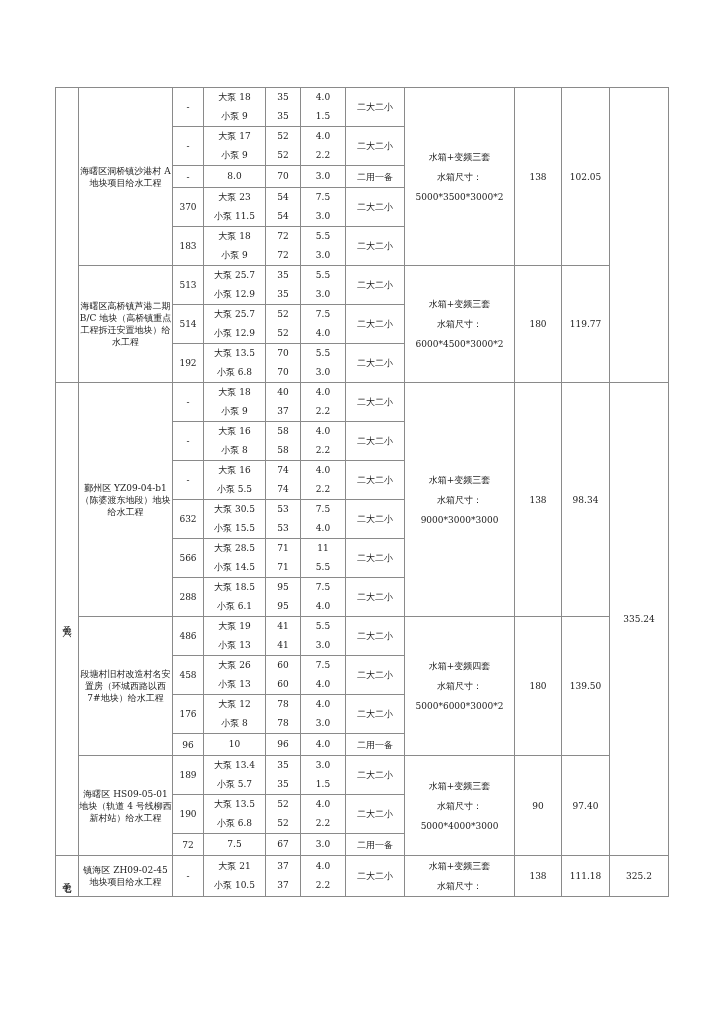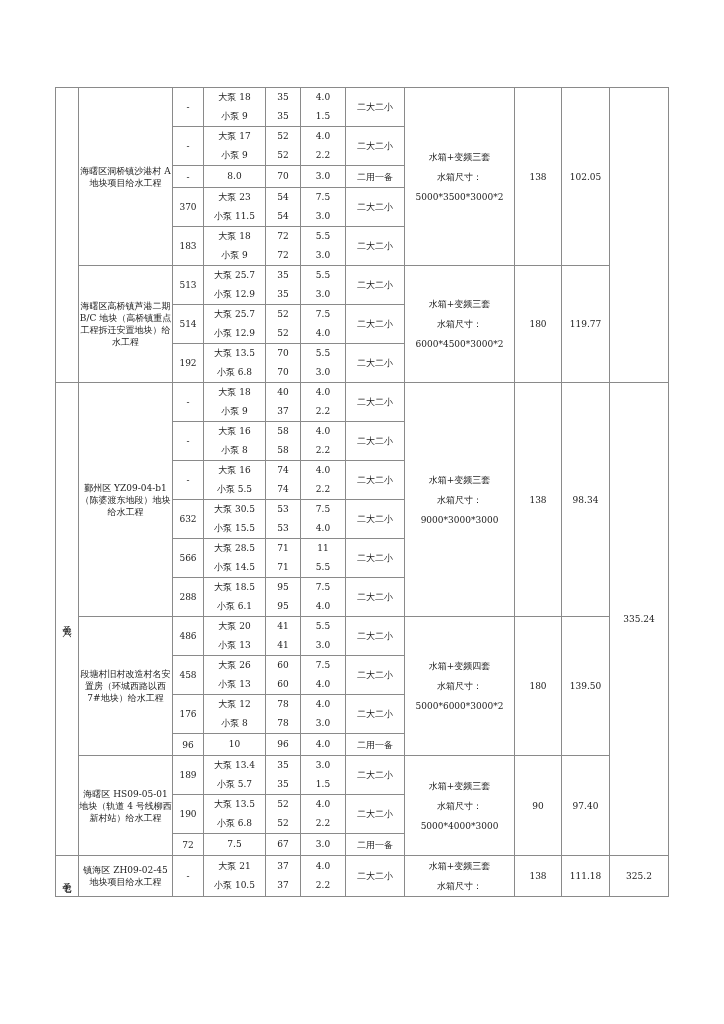--- a/index.html
+++ b/index.html
@@ -369,21 +369,21 @@
             <span>4.0</span>
           </div>
         </td>
         <td>二大二小</td>
       </tr>
       <tr style="height: 38px;">
         <td class="proj" rowspan="4">段塘村旧村改造村名安置房（环城西路以西 7#地块）给水工程</td>
         <td>486</td>
         <td>
           <div class="two">
-            <span>大泵 20</span>
+            <span>大泵 19</span>
             <span>小泵 13</span>
           </div>
         </td>
         <td>
           <div class="two">
             <span>41</span>
             <span>41</span>
           </div>
         </td>
         <td>

